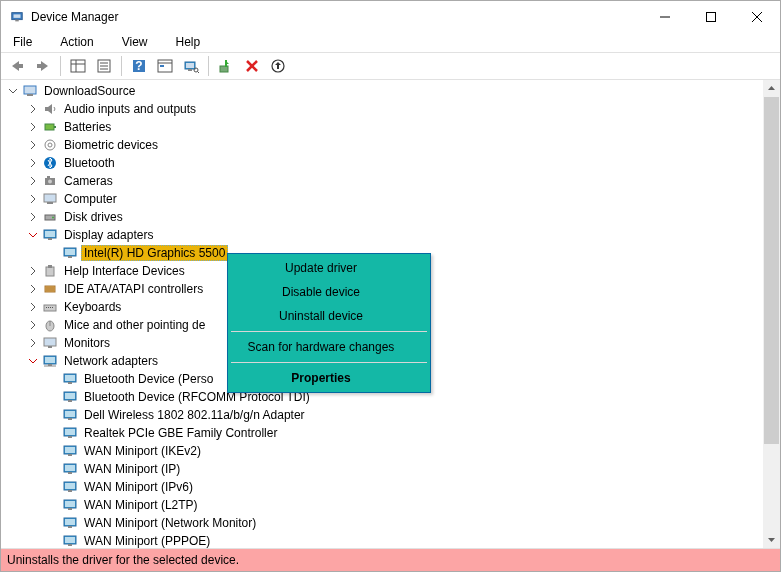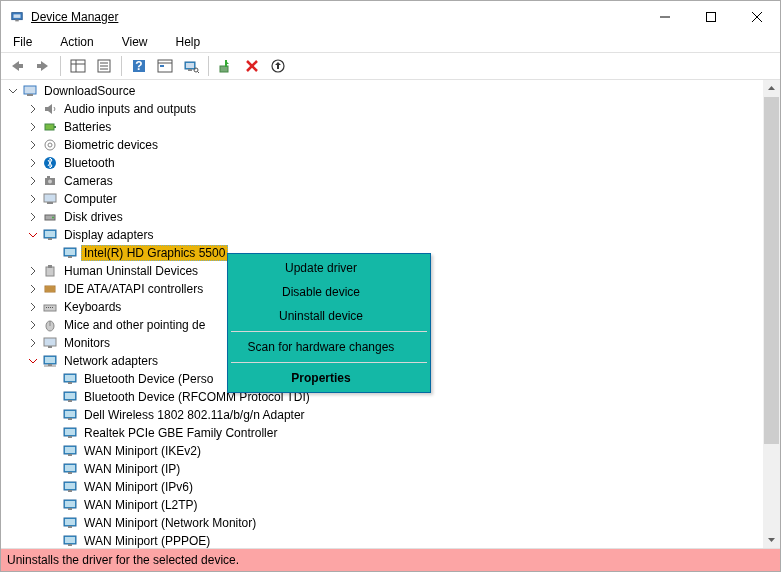--- a/index.html
+++ b/index.html
@@ -2,21 +2,21 @@
 <html><head>
 <meta charset="utf-8">
 <style>
 * { box-sizing: border-box; margin: 0; padding: 0; font-family: "Segoe UI", Tahoma, sans-serif; font-size: 12px; }
 html, body { width: 781px; height: 572px; overflow: hidden; background: #fff; }
 .window { width: 781px; height: 572px; border: 1px solid #aaa; display: flex; flex-direction: column; background: #fff; }
 
 
 .titlebar { height: 31px; display: flex; align-items: center; padding-left: 8px; }
 .titlebar .icon-slot { width: 16px; height: 16px; margin-right: 6px; display:flex; align-items:center; justify-content:center; }
-.titlebar .title { flex:1; font-size: 12px; text-decoration: underline; }
+.titlebar .title { flex:1; font-size: 12px; }
 .winbtns { display:flex; height:100%; }
 .winbtn { width:46px; height:31px; display:flex; align-items:center; justify-content:center; background:#fff; }
 
 
 .menubar { height: 20px; display:flex; align-items:center; padding: 0 4px; gap: 12px; border-top: 0; }
 .menubar .mitem { padding: 2px 8px; }
 
 
 .toolbar { height: 28px; display:flex; align-items:center; padding: 0 4px; border-top:1px solid #e1e1e1; border-bottom:1px solid #e1e1e1; gap:2px; }
 .tbtn { width:24px; height:24px; display:flex; align-items:center; justify-content:center; border:1px solid transparent; }
@@ -319,21 +319,21 @@
                 <svg width="10" height="10">
                   <path d="M3 1 L7 5 L3 9" fill="none" stroke="#555"></path>
                 </svg>
               </span>
               <span class="nicon">
                 <svg width="14" height="14">
                   <rect x="3" y="3" width="8" height="9" fill="#ccc" stroke="#888"></rect>
                   <rect x="5" y="1" width="4" height="3" fill="#888"></rect>
                 </svg>
               </span>
-              <span class="label">Human Uninstall Devices</span>
+              <span class="label">Help Interface Devices</span>
             </div>
           <div class="node">
               <span class="expander">
                 <svg width="10" height="10">
                   <path d="M3 1 L7 5 L3 9" fill="none" stroke="#555"></path>
                 </svg>
               </span>
               <span class="nicon">
                 <svg width="14" height="14">
                   <rect x="2" y="4" width="10" height="6" fill="#da5" stroke="#a73"></rect>

